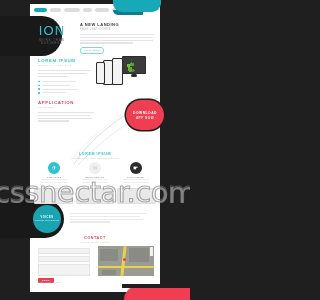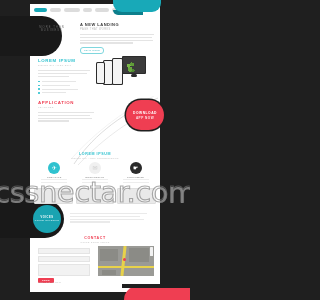--- a/index.html
+++ b/index.html
@@ -230,20 +230,21 @@
     <div class="nav-item active"></div>
     <div class="nav-item" style="width:11px"></div>
     <div class="nav-item" style="width:16px"></div>
     <div class="nav-item" style="width:9px"></div>
     <div class="nav-item" style="width:14px"></div>
     <div class="nav-item" style="width:15px"></div>
   </div>
 
   <div class="hero-blob"></div>
   <div class="logo">
+    <div class="logo-main">ION</div>
     <div class="logo-sub">MORE THAN BUSINESS</div>
   </div>
 
   <div class="hero-copy">
     <div class="hero-title">A NEW LANDING</div>
     <div class="hero-sub">PAGE THAT WORKS</div>
     <div class="lines">
       <div class="line" style="width:100%"></div>
       <div class="line" style="width:97%"></div>
       <div class="line" style="width:99%"></div>

